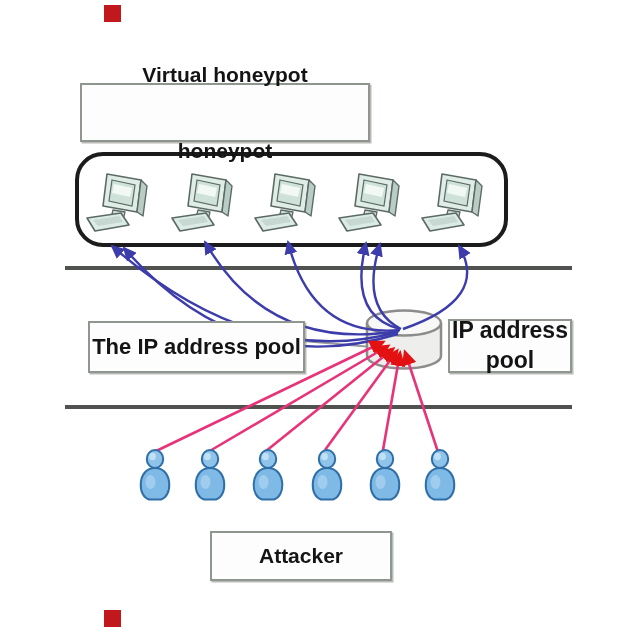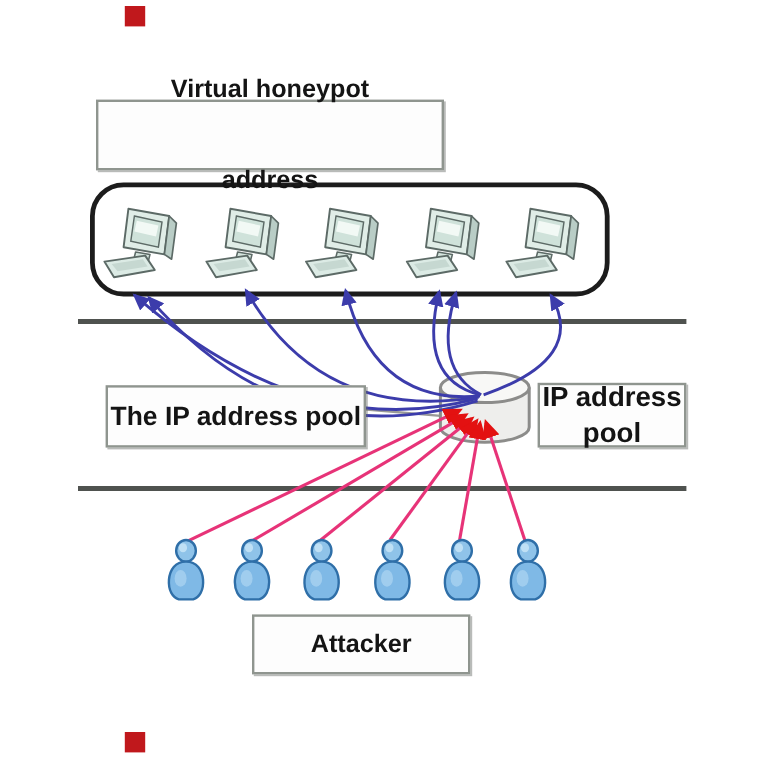--- a/index.html
+++ b/index.html
@@ -8,21 +8,21 @@
   .layer-svg{position:absolute;left:0;top:0;width:643px;height:643px;z-index:1;}
   .honeypot-frame{position:absolute;left:75px;top:152px;width:425px;height:87px;
           border:4px solid #1c1c1c;border-radius:28px;background:#ffffff;z-index:0;}
   .label-box{position:absolute;background:#fdfdfd;border:2px solid #8f958f;
           box-shadow:1.5px 1.5px 0 rgba(100,105,100,.45);
           color:#141414;font-weight:bold;text-align:center;z-index:2;
           display:flex;flex-direction:column;justify-content:center;line-height:1.3;}
   .box-honeypot{left:80px;top:83px;width:286px;height:55px;font-size:21px;gap:48px;}
   .box-mgmt{left:88px;top:321px;width:213px;height:48px;font-size:22px;}
   .box-ippool{left:448px;top:319px;width:120px;height:50px;font-size:23px;}
-  .box-attacker{left:210px;top:512px;width:178px;height:46px;font-size:21px;}
+  .box-attacker{left:210px;top:531px;width:178px;height:46px;font-size:21px;}
   .red-marker{position:absolute;width:17px;height:17px;background:#c0181c;z-index:3;}
   .red-marker.top{left:104px;top:5px;}
   .red-marker.bottom{left:104px;top:610px;}
 </style>
 </head>
 <body>
 
 <div class="canvas">
 
   <div class="red-marker top"></div>
@@ -95,21 +95,21 @@
     <use href="#attacker-icon" x="137" y="448"></use>
     <use href="#attacker-icon" x="192" y="448"></use>
     <use href="#attacker-icon" x="250" y="448"></use>
     <use href="#attacker-icon" x="309" y="448"></use>
     <use href="#attacker-icon" x="367" y="448"></use>
     <use href="#attacker-icon" x="422" y="448"></use>
   </svg>
 
   <div class="label-box box-honeypot">
     <span>Virtual honeypot</span>
-    <span>address</span>
+    <span>honeypot</span>
   </div>
 
   <div class="label-box box-mgmt">
     <span>The IP address pool</span>
   </div>
 
   <div class="label-box box-ippool">
     <span>IP address</span>
     <span>pool</span>
   </div>

